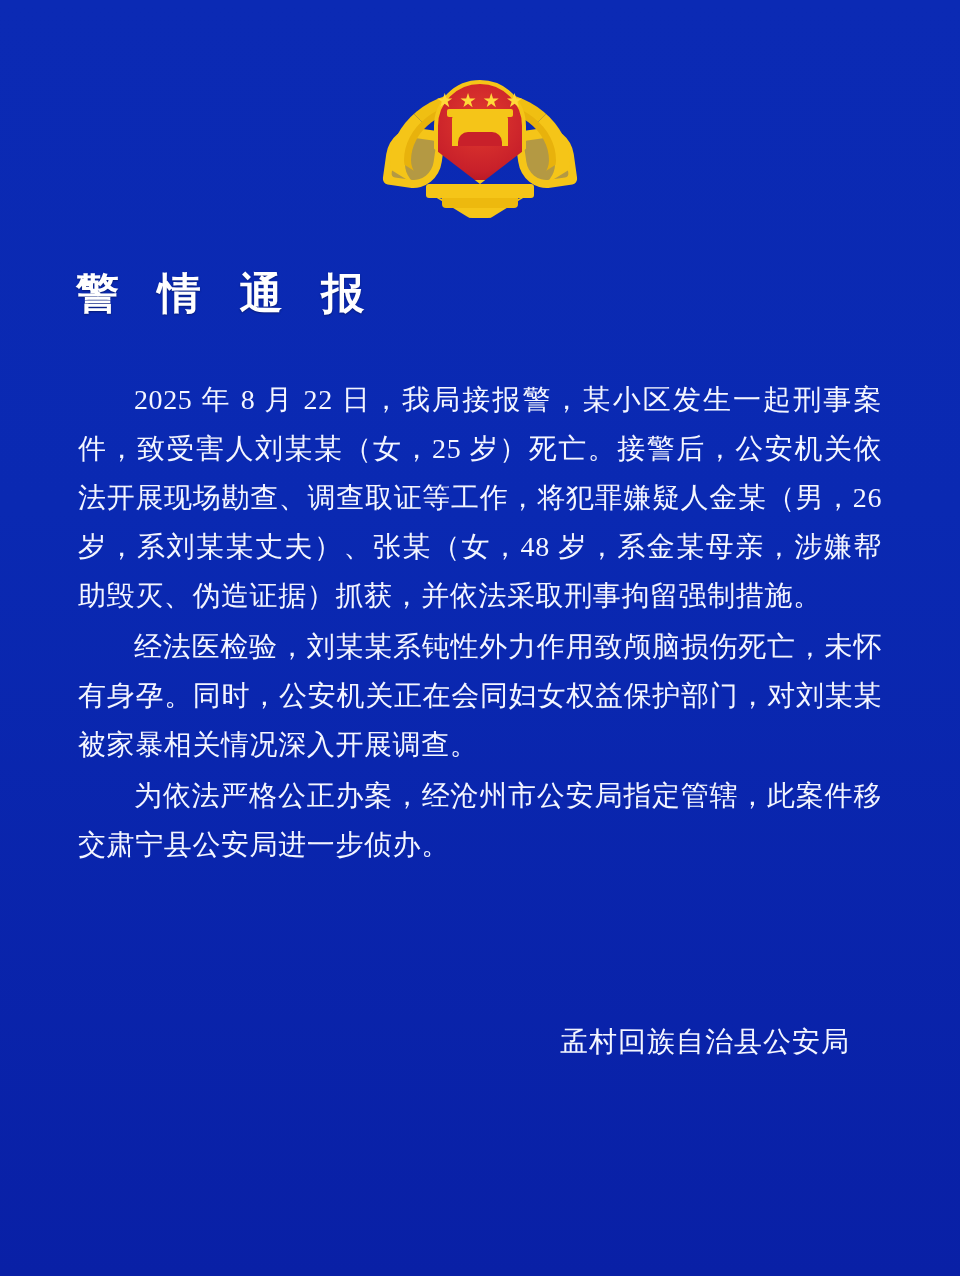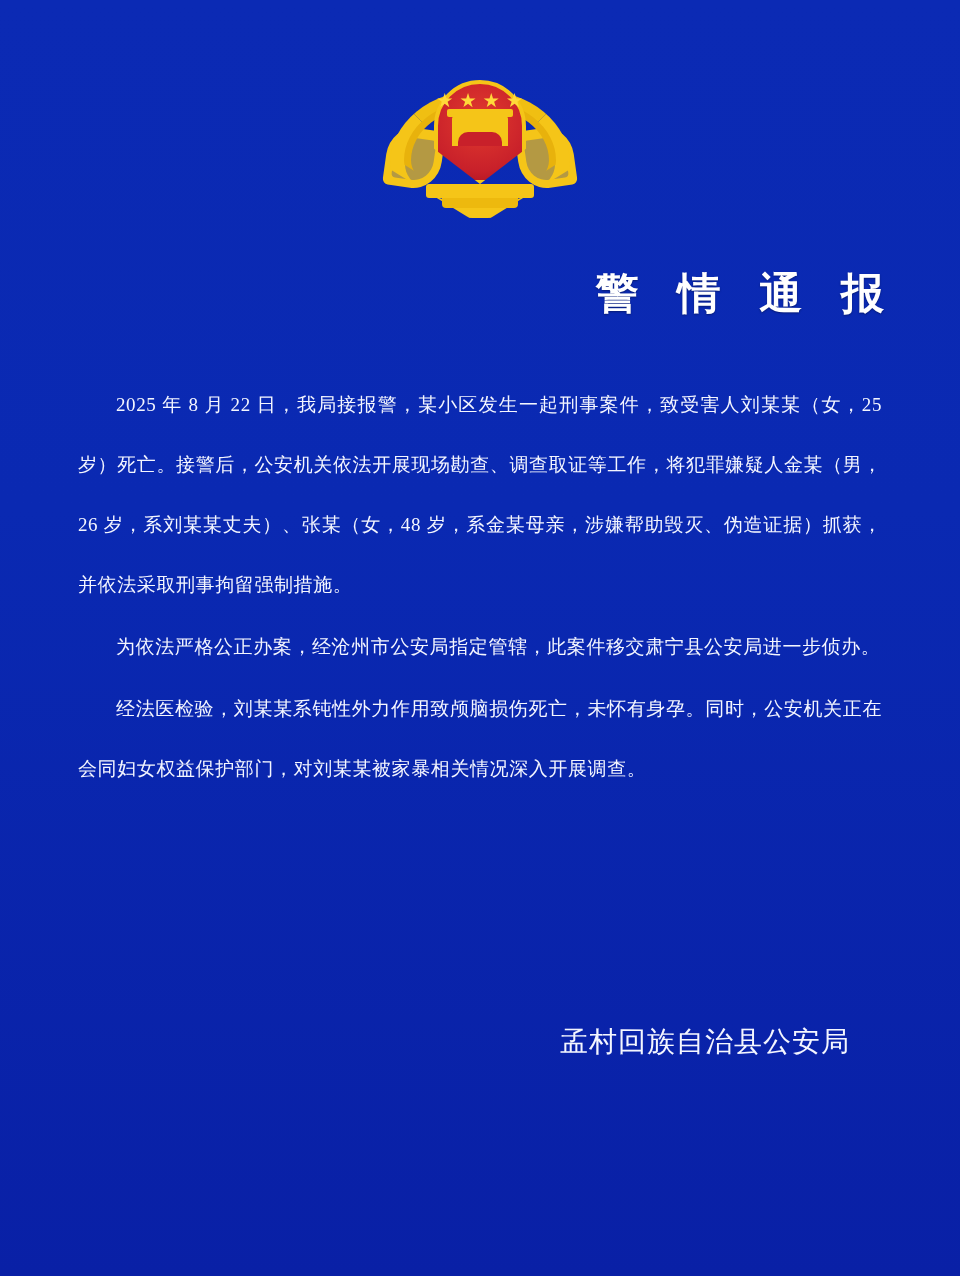--- a/index.html
+++ b/index.html
@@ -146,35 +146,35 @@
     width: 40px;
     height: 42px;
     background: #0a29b2;
     border-radius: 50% 10% 50% 10%;
     opacity: .28;
   }
 
   
   .title {
     margin-top: 28px;
-    text-align: right;
+    text-align: left;
     font-size: 43px;
     font-weight: bold;
     letter-spacing: 14px;
     text-indent: 14px;
     color: #ffffff;
     text-shadow: 0 1px 2px rgba(0,0,0,.35);
   }
 
   
   .body-text {
     margin-top: 52px;
     padding: 0 16px;
-    font-size: 19px;
-    line-height: 60px;
+    font-size: 28px;
+    line-height: 49px;
     letter-spacing: 0.6px;
     color: #f4f6ff;
     text-align: justify;
   }
   .body-text p {
     margin: 0 0 2px 0;
     text-indent: 2em;
   }
 
   
@@ -204,21 +204,21 @@
       <div class="gate"></div>
       <div class="base"></div>
       <div class="base2"></div>
     </div>
   </div>
 
   <div class="title">警 情 通 报</div>
 
   <div class="body-text">
     <p>2025 年 8 月 22 日，我局接报警，某小区发生一起刑事案件，致受害人刘某某（女，25 岁）死亡。接警后，公安机关依法开展现场勘查、调查取证等工作，将犯罪嫌疑人金某（男，26 岁，系刘某某丈夫）、张某（女，48 岁，系金某母亲，涉嫌帮助毁灭、伪造证据）抓获，并依法采取刑事拘留强制措施。</p>
+    <p>经法医检验，刘某某系钝性外力作用致颅脑损伤死亡，未怀有身孕。同时，公安机关正在会同妇女权益保护部门，对刘某某被家暴相关情况深入开展调查。</p>
     <p>为依法严格公正办案，经沧州市公安局指定管辖，此案件移交肃宁县公安局进一步侦办。</p>
-    <p>经法医检验，刘某某系钝性外力作用致颅脑损伤死亡，未怀有身孕。同时，公安机关正在会同妇女权益保护部门，对刘某某被家暴相关情况深入开展调查。</p>
   </div>
 
   <div class="signature">
     <div>孟村回族自治县公安局</div>
   </div>
 
 </div>
 
 </body></html>

